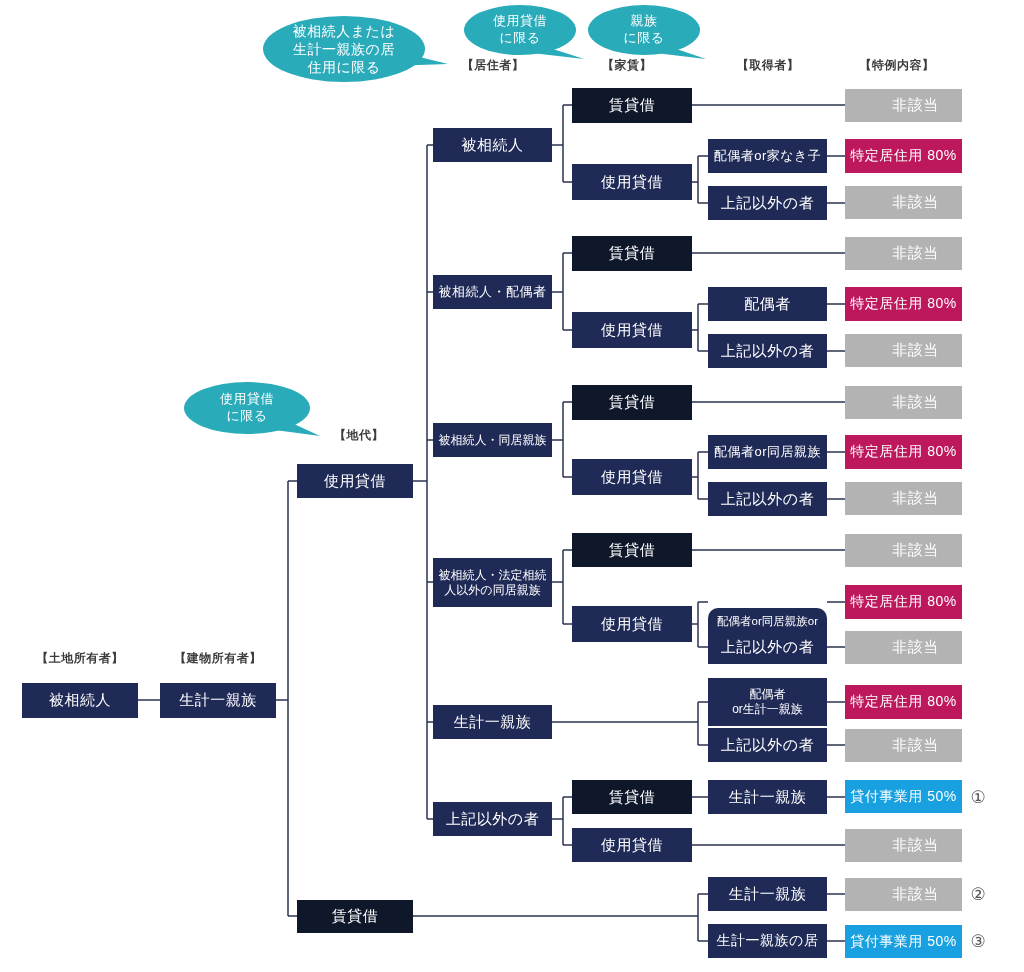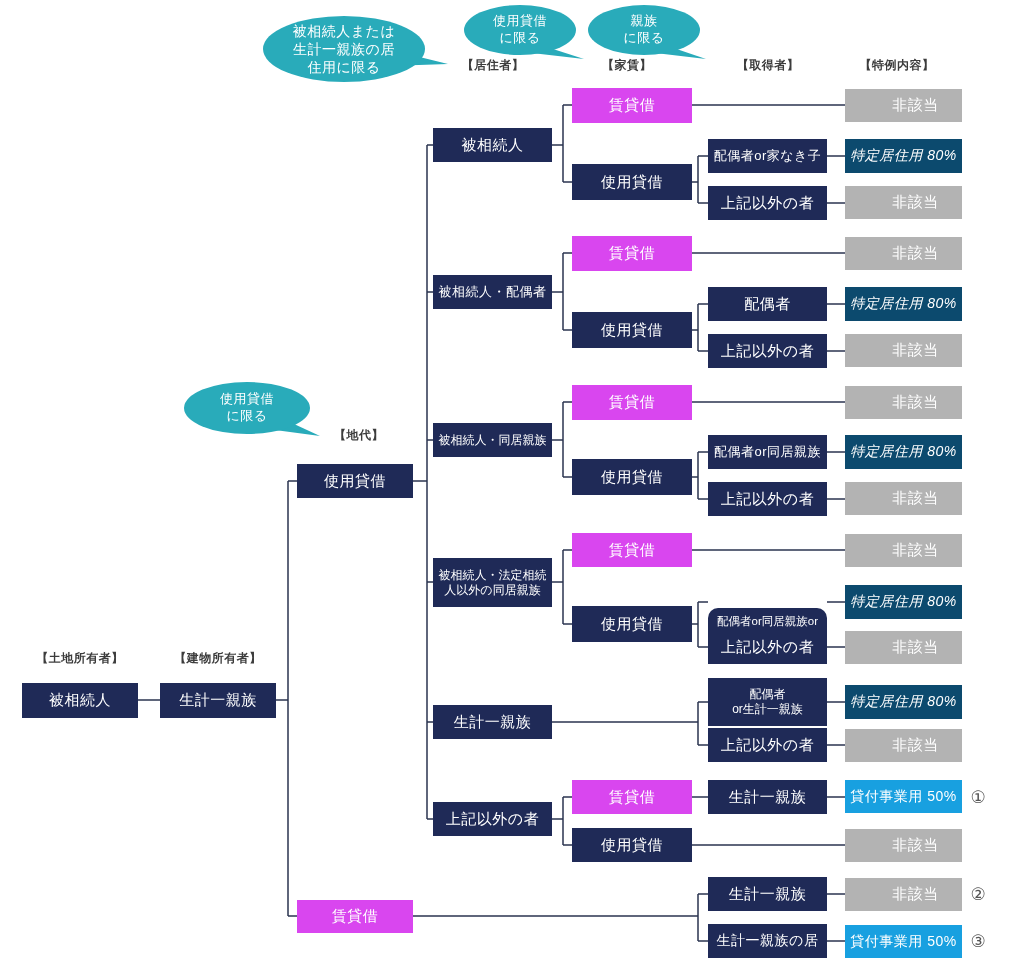--- a/index.html
+++ b/index.html
@@ -8,22 +8,22 @@
     font-family:"Liberation Sans","DejaVu Sans",sans-serif;
     overflow:hidden;
   }
   .wires{position:absolute;left:0;top:0;pointer-events:none;}
   .box{
     position:absolute;display:flex;align-items:center;justify-content:center;
     color:#fff;text-align:center;white-space:pre-line;box-sizing:border-box;
     font-size:15px;line-height:1.25;letter-spacing:0.5px;
   }
   .navy{background:#1f2a57;}
-  .teal{background:#d946ef;}
-  .red{background:#0c4a6e;font-style:italic;}
+  .teal{background:#0f172a;}
+  .red{background:#be185d;}
   .gray{background:#b3b3b3;padding-left:24px;}
   .blue{background:#18a0e0;}
   .f14{font-size:14px;}
   .f13{font-size:13px;}
   .f12{font-size:12px;letter-spacing:0;}
   .f11{font-size:11.5px;letter-spacing:0;}
   .hdr{
     position:absolute;transform:translateX(-50%);color:#3c3c3c;
     font-size:12px;white-space:nowrap;font-weight:bold;letter-spacing:0.5px;
   }

